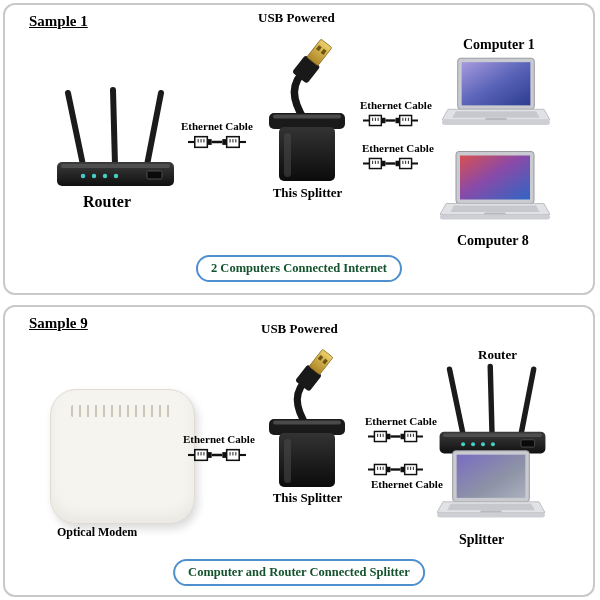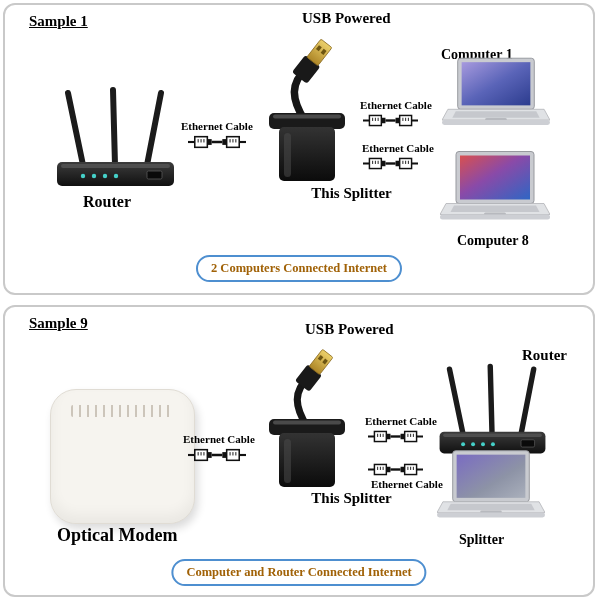--- a/index.html
+++ b/index.html
@@ -5,26 +5,26 @@
   * { margin:0; padding:0; box-sizing:border-box; }
   html,body { background:#ffffff; }
   body { font-family:"Liberation Serif", serif; }
   .page { position:relative; width:600px; height:600px; background:#fff; overflow:hidden; }
   .panel { position:absolute; left:3px; width:592px; height:292px;
            border:2px solid #c9c9c9; border-radius:12px; background:#fff; }
   #panel1 { top:3px; } #panel2 { top:305px; }
   .abs { position:absolute; }
   .lbl { position:absolute; font-weight:700; color:#000; white-space:nowrap; }
   .title { font-size:15px; text-decoration:underline; }
-  .lbl-lg { font-size:15px;margin-left:44px; }
+  .lbl-lg { font-size:13px; }
   .lbl-md { font-size:14px; }
   .lbl-sm { font-size:11px; }
   .banner { position:absolute; left:50%; transform:translateX(-50%);
             border:2px solid #4e8fd0; border-radius:15px; padding:4px 13px;
-            font-weight:700; font-size:12.5px; color:#a16207; background:#fff;
+            font-weight:700; font-size:12.5px; color:#14532d; background:#fff;
             white-space:nowrap; }
   .modem { position:absolute; background:#f6f4ef; border:1px solid #e0dcd4;
            border-radius:26px;
            box-shadow: inset 0 -8px 14px rgba(0,0,0,.05), 3px 5px 9px rgba(0,0,0,.14); }
   .vents { position:absolute; left:50%; transform:translateX(-50%); top:15px;
            width:104px; height:12px;
            background:repeating-linear-gradient(90deg,#ccc5ba 0 2.5px,transparent 2.5px 8px);
            border-radius:2px; }
 </style>
 </head>
@@ -146,21 +146,21 @@
       <rect x="20" y="5" width="4.5" height="6" fill="#111"></rect>
       <line x1="24.5" y1="8" x2="35.5" y2="8" stroke="#111" stroke-width="2.6"></line>
       <rect x="35.5" y="5" width="4.5" height="6" fill="#111"></rect>
       <rect x="40" y="2.5" width="13" height="11" fill="#fff" stroke="#111" stroke-width="1.6"></rect>
       <line x1="43.5" y1="5" x2="43.5" y2="8.5" stroke="#111" stroke-width="1"></line>
       <line x1="46.5" y1="5" x2="46.5" y2="8.5" stroke="#111" stroke-width="1"></line>
       <line x1="49.5" y1="5" x2="49.5" y2="8.5" stroke="#111" stroke-width="1"></line>
       <line x1="53" y1="8" x2="60" y2="8" stroke="#111" stroke-width="2.2"></line>
     </svg>
 
-    <div class="lbl lbl-md" style="left:436px; top:32px;margin-top:10px;">Computer 1</div>
+    <div class="lbl lbl-md" style="left:458px; top:32px;">Computer 1</div>
     <svg class="abs" style="left:437px; top:50px;" width="108" height="85" viewBox="0 0 110 80">
       <rect x="16" y="0" width="78" height="52" rx="3" fill="#c9cbd0" stroke="#97999e" stroke-width="1"></rect>
       <rect x="20" y="4" width="70" height="44" fill="url(#lg1)"></rect>
       <path d="M6,52 L104,52 L110,63 L0,63 Z" fill="#e0e2e5" stroke="#b2b4b8" stroke-width="0.8"></path>
       <path d="M14,54 L96,54 L99.5,60.5 L10.5,60.5 Z" fill="#c6c8cd"></path>
       <rect x="44" y="61" width="22" height="3" rx="1.5" fill="#b7b9be"></rect>
       <rect x="0" y="63" width="110" height="5" rx="2.5" fill="#cdcfd4"></rect>
     </svg>
 
     <svg class="abs" style="left:435px; top:145px;" width="110" height="83" viewBox="0 0 110 80">
@@ -196,21 +196,21 @@
       <rect x="2" y="0" width="76" height="16" rx="5" fill="#1a1a1a"></rect>
       <rect x="6" y="1.5" width="68" height="4" rx="2" fill="#4a4a4a"></rect>
       <rect x="12" y="14" width="56" height="54" rx="5" fill="url(#darkg2)"></rect>
       <rect x="17" y="20" width="7" height="44" rx="3.5" fill="#4a4a4a" opacity="0.55"></rect>
     </svg>
     <div class="lbl lbl-lg" style="left:255px; top:183px; width:95px; text-align:center;">This Splitter</div>
 
     <div class="modem" style="left:45px; top:82px; width:145px; height:135px;">
       <div class="vents"></div>
     </div>
-    <div class="lbl" style="left:52px; top:218px; font-size:18px;">Optical Modem</div>
+    <div class="lbl" style="left:52px; top:218px; font-size:12px;">Optical Modem</div>
 
     <div class="lbl lbl-sm" style="left:178px; top:126px;">Ethernet Cable</div>
     <svg class="abs" style="left:183px; top:140px;" width="58" height="16" viewBox="0 0 60 16">
       <line x1="0" y1="8" x2="7" y2="8" stroke="#111" stroke-width="2.2"></line>
       <rect x="7" y="2.5" width="13" height="11" fill="#fff" stroke="#111" stroke-width="1.6"></rect>
       <line x1="10.5" y1="5" x2="10.5" y2="8.5" stroke="#111" stroke-width="1"></line>
       <line x1="13.5" y1="5" x2="13.5" y2="8.5" stroke="#111" stroke-width="1"></line>
       <line x1="16.5" y1="5" x2="16.5" y2="8.5" stroke="#111" stroke-width="1"></line>
       <rect x="20" y="5" width="4.5" height="6" fill="#111"></rect>
       <line x1="24.5" y1="8" x2="35.5" y2="8" stroke="#111" stroke-width="2.6"></line>
@@ -273,16 +273,16 @@
     <svg class="abs" style="left:432px; top:142px;" width="108" height="82" viewBox="0 0 110 80">
       <rect x="16" y="0" width="78" height="52" rx="3" fill="#c9cbd0" stroke="#97999e" stroke-width="1"></rect>
       <rect x="20" y="4" width="70" height="44" fill="url(#lg3)"></rect>
       <path d="M6,52 L104,52 L110,63 L0,63 Z" fill="#e0e2e5" stroke="#b2b4b8" stroke-width="0.8"></path>
       <path d="M14,54 L96,54 L99.5,60.5 L10.5,60.5 Z" fill="#c6c8cd"></path>
       <rect x="44" y="61" width="22" height="3" rx="1.5" fill="#b7b9be"></rect>
       <rect x="0" y="63" width="110" height="5" rx="2.5" fill="#cdcfd4"></rect>
     </svg>
     <div class="lbl lbl-md" style="left:454px; top:225px;">Splitter</div>
 
-    <div class="banner" style="top:252px;">Computer and Router Connected Internet</div>
+    <div class="banner" style="top:252px;">Computer and Router Connected Splitter</div>
   </div>
 
 </div>
 
 </body></html>

